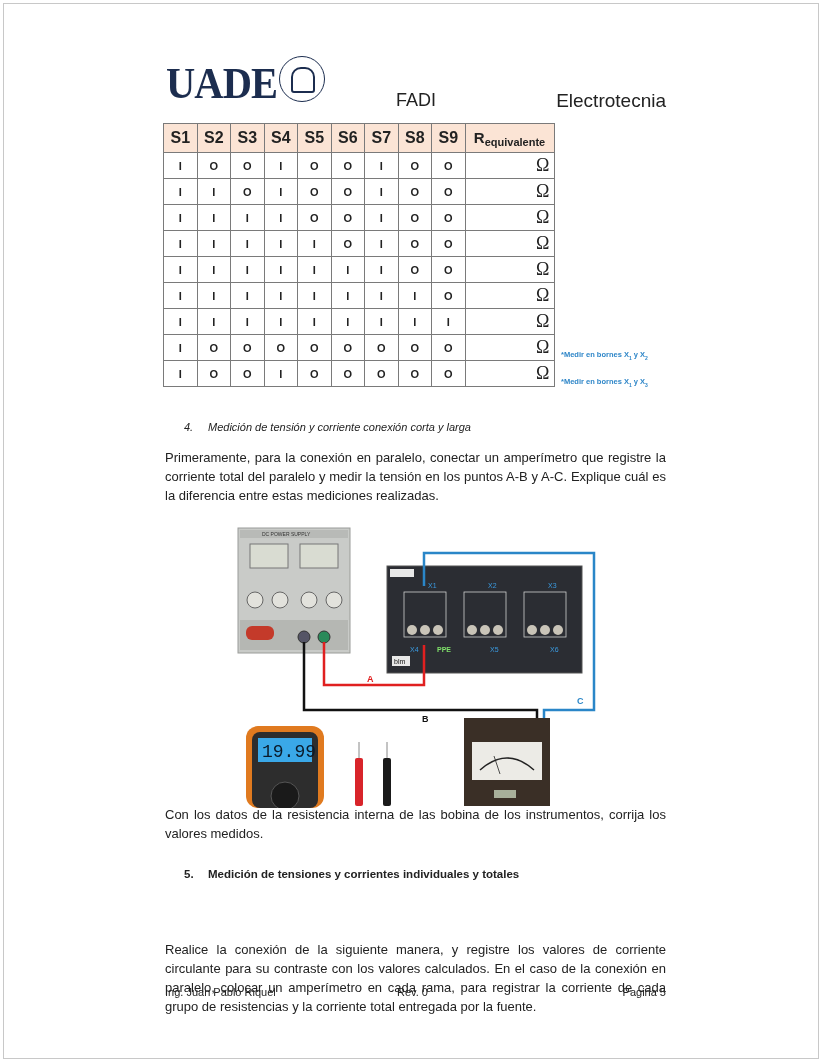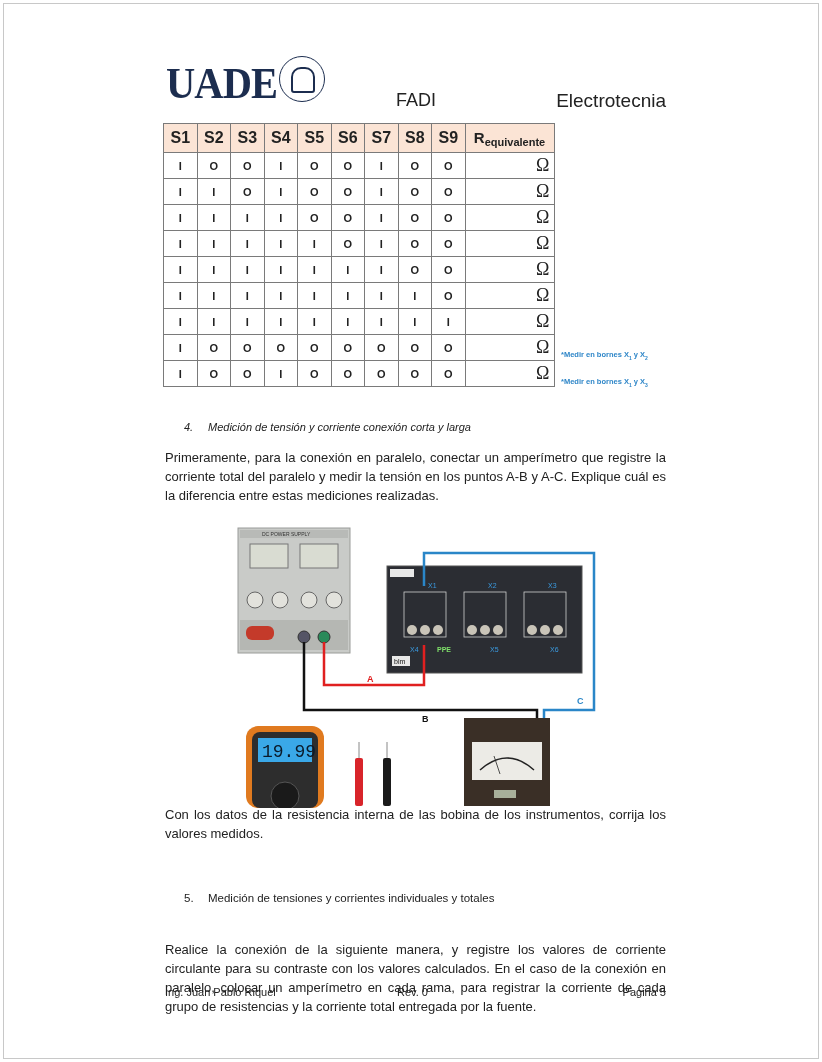--- a/index.html
+++ b/index.html
@@ -21,21 +21,21 @@
   table.sw th.r sub { font-size: 11px; vertical-align: -3px; }
   table.sw td.r { text-align: right; padding-right: 4px; font-family: "Liberation Serif", serif; font-size: 18px; font-weight: normal; }
   .note { position: absolute; left: 561px; font-size: 7.5px; font-weight: bold; color: #2e86c8; }
   .note sub { font-size: 5px; }
 
   .h4 { position: absolute; left: 184px; top: 421px; font-size: 11px; font-style: italic; }
   .h4 .num { display: inline-block; width: 24px; }
   .para { position: absolute; left: 165px; width: 501px; font-size: 13px; line-height: 19px; text-align: justify; }
   .p1 { top: 448px; }
   .p2 { top: 805px; }
-  .h5 { position: absolute; left: 184px; top: 892px; font-size: 11.5px; }
+  .h5 { position: absolute; left: 184px; top: 868px; font-size: 11.5px; font-weight: bold; }
   .h5 .num { display: inline-block; width: 24px; }
   .p3 { top: 940px; }
 
   .figure { position: absolute; left: 232px; top: 520px; width: 380px; height: 288px; }
   .footer { position: absolute; top: 964px; font-size: 11px; color: #222; margin-top: 22px; }
   .f-left { left: 165px; }
   .f-mid { left: 397px; }
   .f-right { right: 156px; }
 </style>
 </head>

